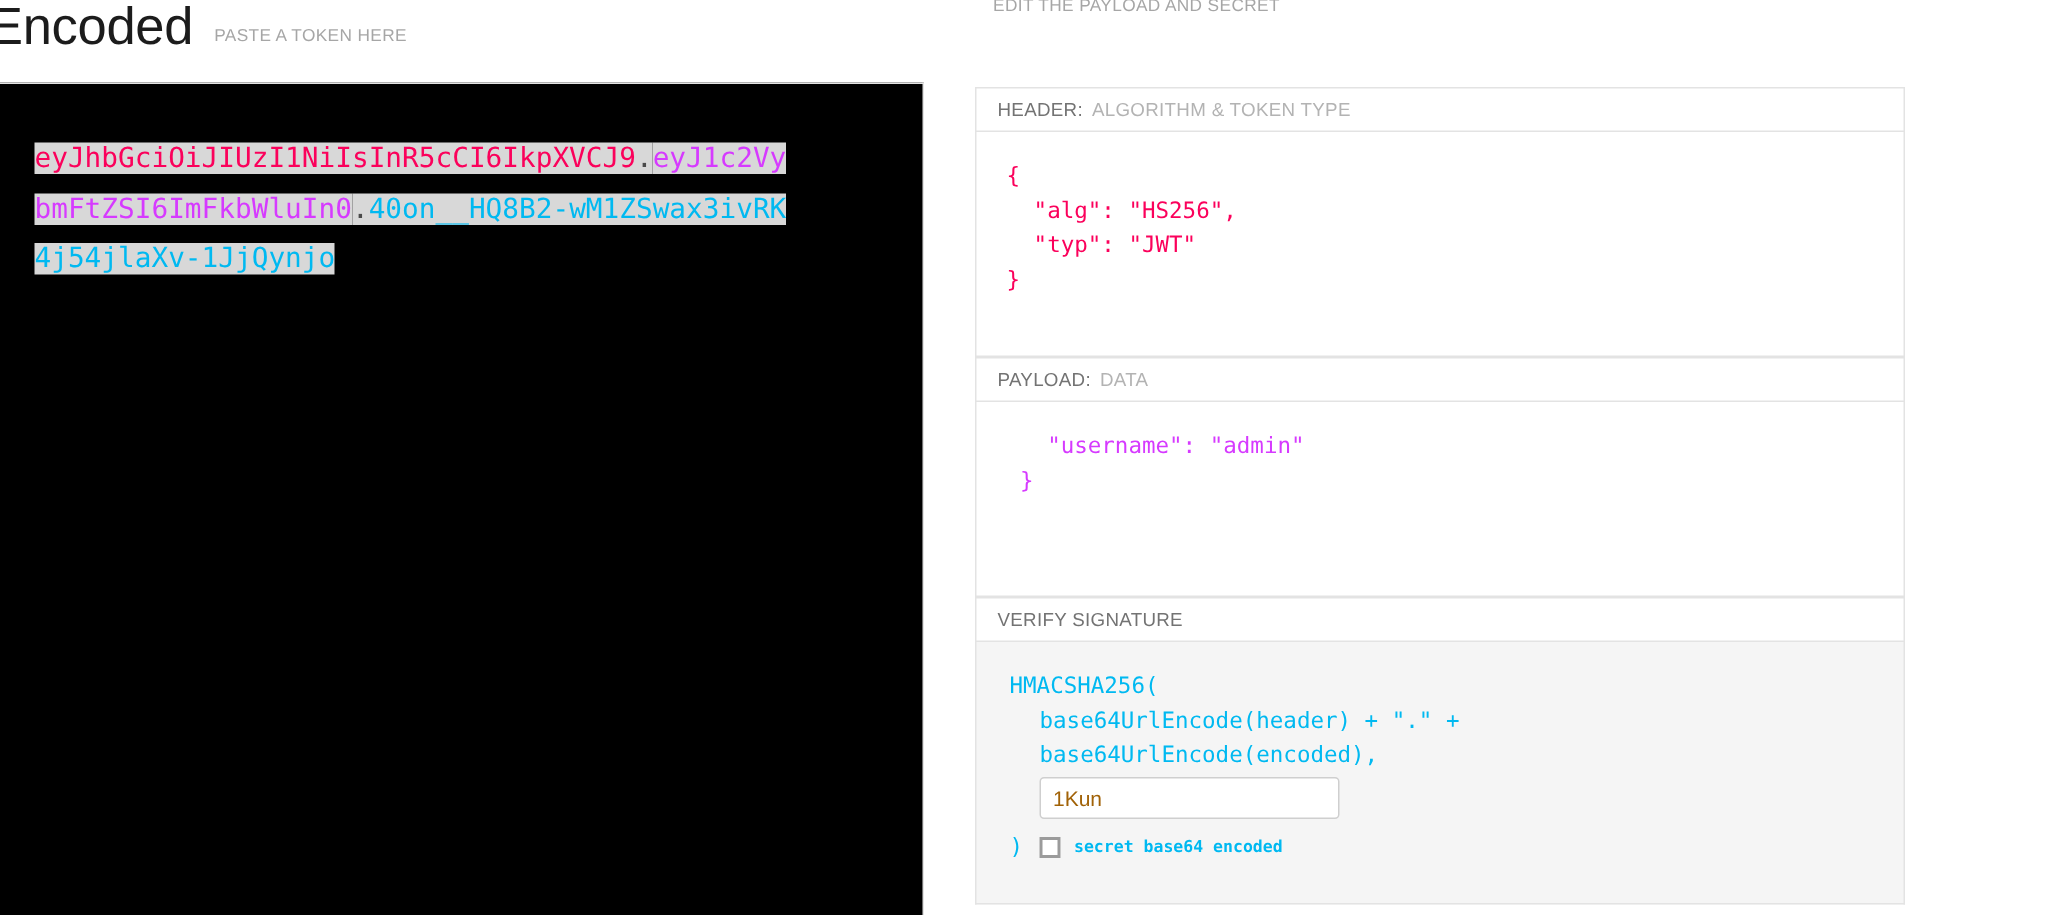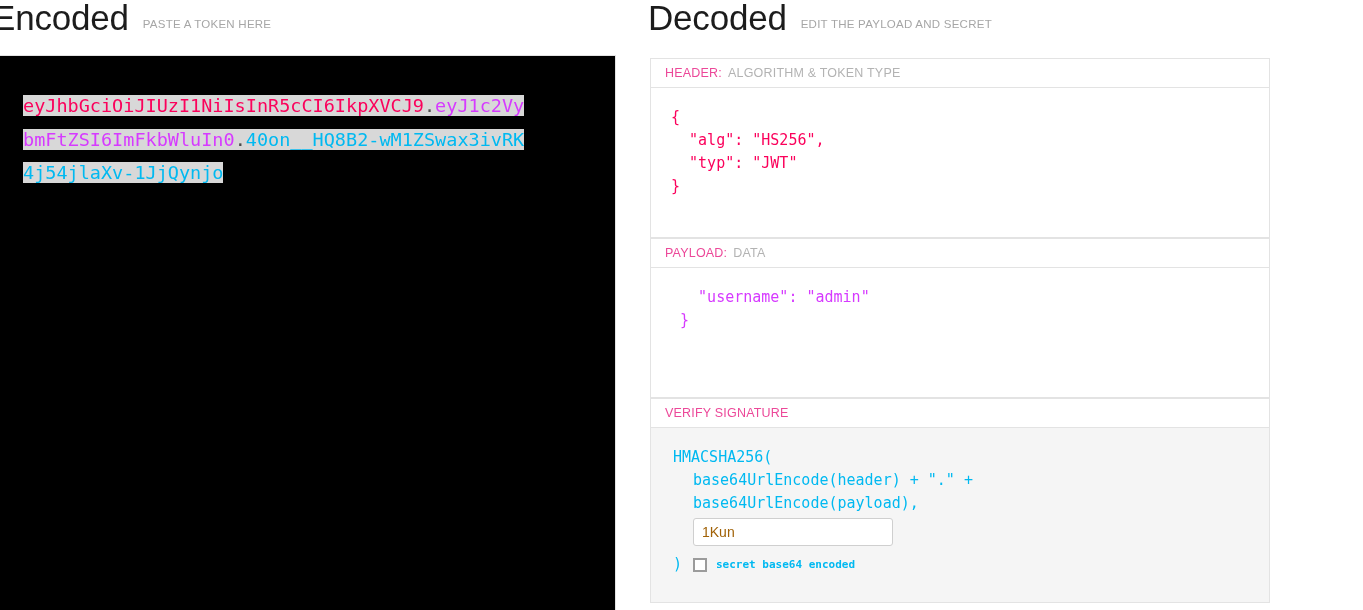--- a/index.html
+++ b/index.html
@@ -94,21 +94,21 @@
     background: #ffffff;
     box-sizing: border-box;
     height: 30px;
     display: flex;
     align-items: center;
     padding-left: 14px;
     font-size: 12.5px;
     letter-spacing: 0.2px;
   }
   .section-label .lbl-main {
-    color: #ec4899;
+    color: #737373;
     font-weight: 400;
   }
   .section-label .lbl-sub {
     color: #b3b3b3;
     margin-left: 6px;
   }
 
   .section-body {
     border: 1px solid #e3e3e3;
     border-top: none;
@@ -193,21 +193,20 @@
   <div class="col-head" id="encoded-head">
     <span class="title">Encoded</span>
     <span class="subtitle">PASTE A TOKEN HERE</span>
   </div>
 
   <div class="encoded-panel">
     <div class="token"><span class="tk-header">eyJhbGciOiJIUzI1NiIsInR5cCI6IkpXVCJ9</span><span class="tk-dot">.</span><span class="tk-payload">eyJ1c2VybmFtZSI6ImFkbWluIn0</span><span class="tk-dot">.</span><span class="tk-signature">40on__HQ8B2-wM1ZSwax3ivRK4j54jlaXv-1JjQynjo</span></div>
   </div>
 
   <div class="col-head" id="decoded-head">
-    <span class="title">Decoded</span>
     <span class="subtitle">EDIT THE PAYLOAD AND SECRET</span>
   </div>
 
   <div class="decoded-col">
 
     <div class="section">
       <div class="section-label">
         <span class="lbl-main">HEADER:</span>
         <span class="lbl-sub">ALGORITHM &amp; TOKEN TYPE</span>
       </div>
@@ -226,21 +225,21 @@
  }</div>
     </div>
 
     <div class="section">
       <div class="section-label">
         <span class="lbl-main">VERIFY SIGNATURE</span>
       </div>
       <div class="section-body" id="signature-body">
         <div class="sig-line">HMACSHA256(</div>
         <div class="sig-line sig-indent">base64UrlEncode(header) + "." +</div>
-        <div class="sig-line sig-indent">base64UrlEncode(payload),</div>
+        <div class="sig-line sig-indent">base64UrlEncode(encoded),</div>
         <div class="secret-row">
           <input class="secret-input" type="text" value="1Kun" style="">
         </div>
         <div class="closing-row">
           <span class="closing-paren">)</span>
           <input class="b64-check" type="checkbox" id="b64box" style="">
           <label class="b64-label" for="b64box">secret base64 encoded</label>
         </div>
       </div>
     </div>

